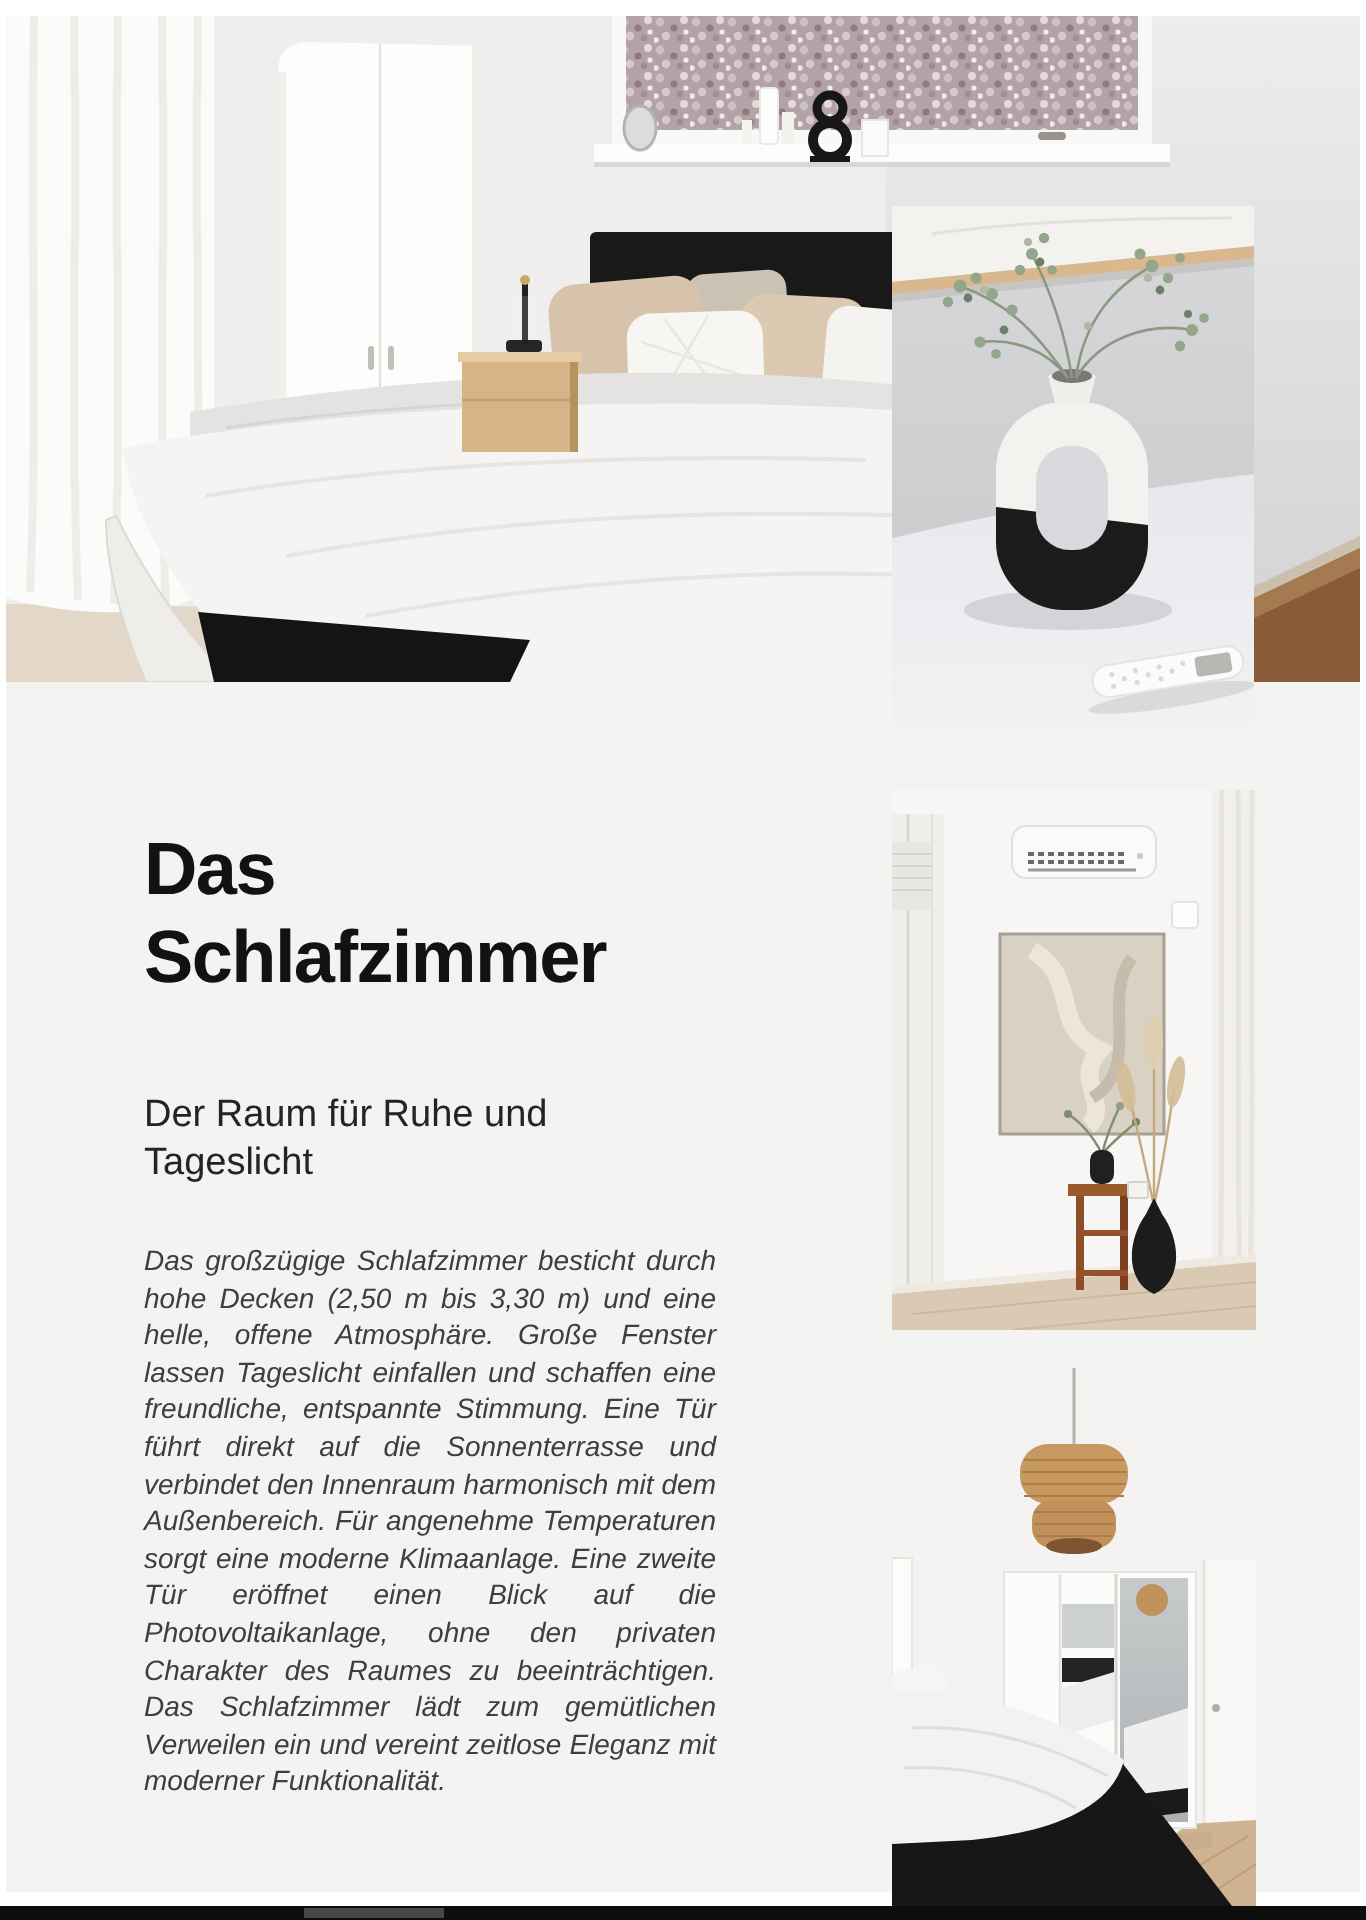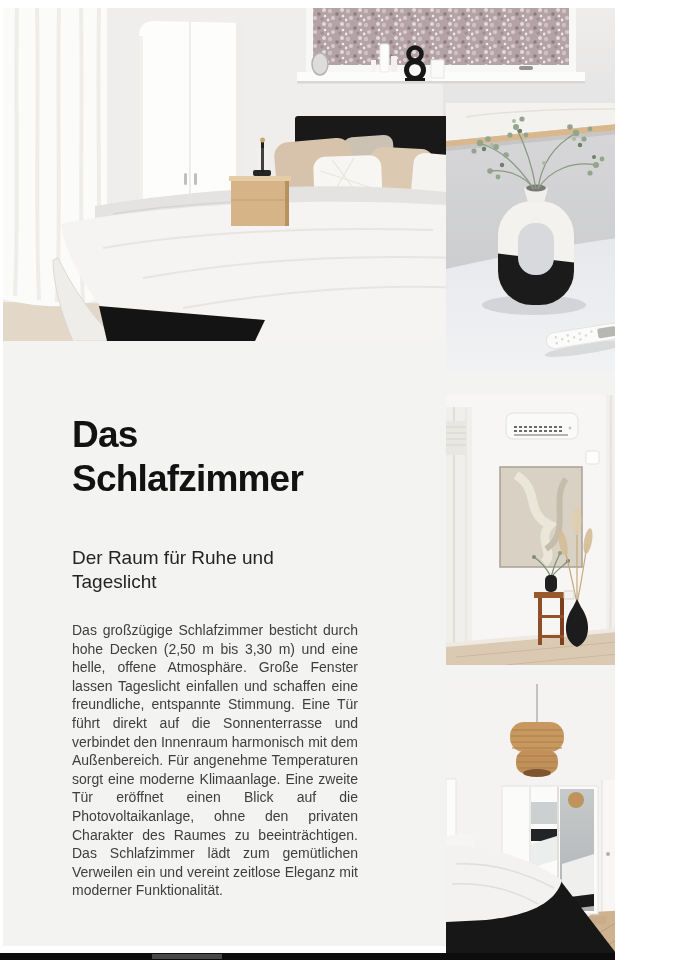--- a/index.html
+++ b/index.html
@@ -1,38 +1,39 @@
 <!DOCTYPE html>
 <html><head>
 <meta charset="utf-8">
 <style>
   html,body{margin:0;padding:0;}
   body{
     width:683px;height:960px;position:relative;overflow:hidden;background:#ffffff;
     font-family:"Liberation Sans","DejaVu Sans",sans-serif;
   }
-  .stage{position:absolute;left:0;top:0;width:615px;height:960px;overflow:hidden;background:#ffffff;}
+  .stage{position:absolute;left:0;top:0;width:683px;height:960px;overflow:hidden;background:#ffffff;}
   .page-bg{position:absolute;left:3px;top:8px;width:677px;height:938px;background:#f3f3f1;}
   figure.photo{position:absolute;margin:0;padding:0;overflow:hidden;}
   figure.photo svg{display:block;width:100%;height:100%;}
   .photo-hero{left:3px;top:8px;width:677px;height:333px;}
   .photo-vase{left:446px;top:103px;width:181px;height:268px;}
   .photo-ac{left:446px;top:395px;width:182px;height:270px;}
   .photo-bed2{left:446px;top:684px;width:182px;height:269px;}
   .copy{position:absolute;left:72px;top:413px;width:286px;}
   .copy h1{
     margin:0;font-size:37px;line-height:1.19;font-weight:700;color:#121212;
     letter-spacing:-0.8px;
   }
   .copy h2{
     margin:45px 0 0 0;font-size:19px;line-height:1.26;font-weight:400;color:#242424;
   }
   .copy p{
     margin:27px 0 4px 0;font-size:14px;line-height:1.33;color:#3e3e3e;
     text-align:justify;
+    font-style:italic;
   }
   .bottom-bar{position:absolute;left:0;bottom:0;width:683px;height:7px;background:#0d0d0d;}
   .bottom-bar .thumb{position:absolute;left:152px;top:1px;width:70px;height:5px;background:#474747;}
 </style>
 </head>
 <body>
 
 <div class="stage">
   <div class="page-bg"></div>
 

